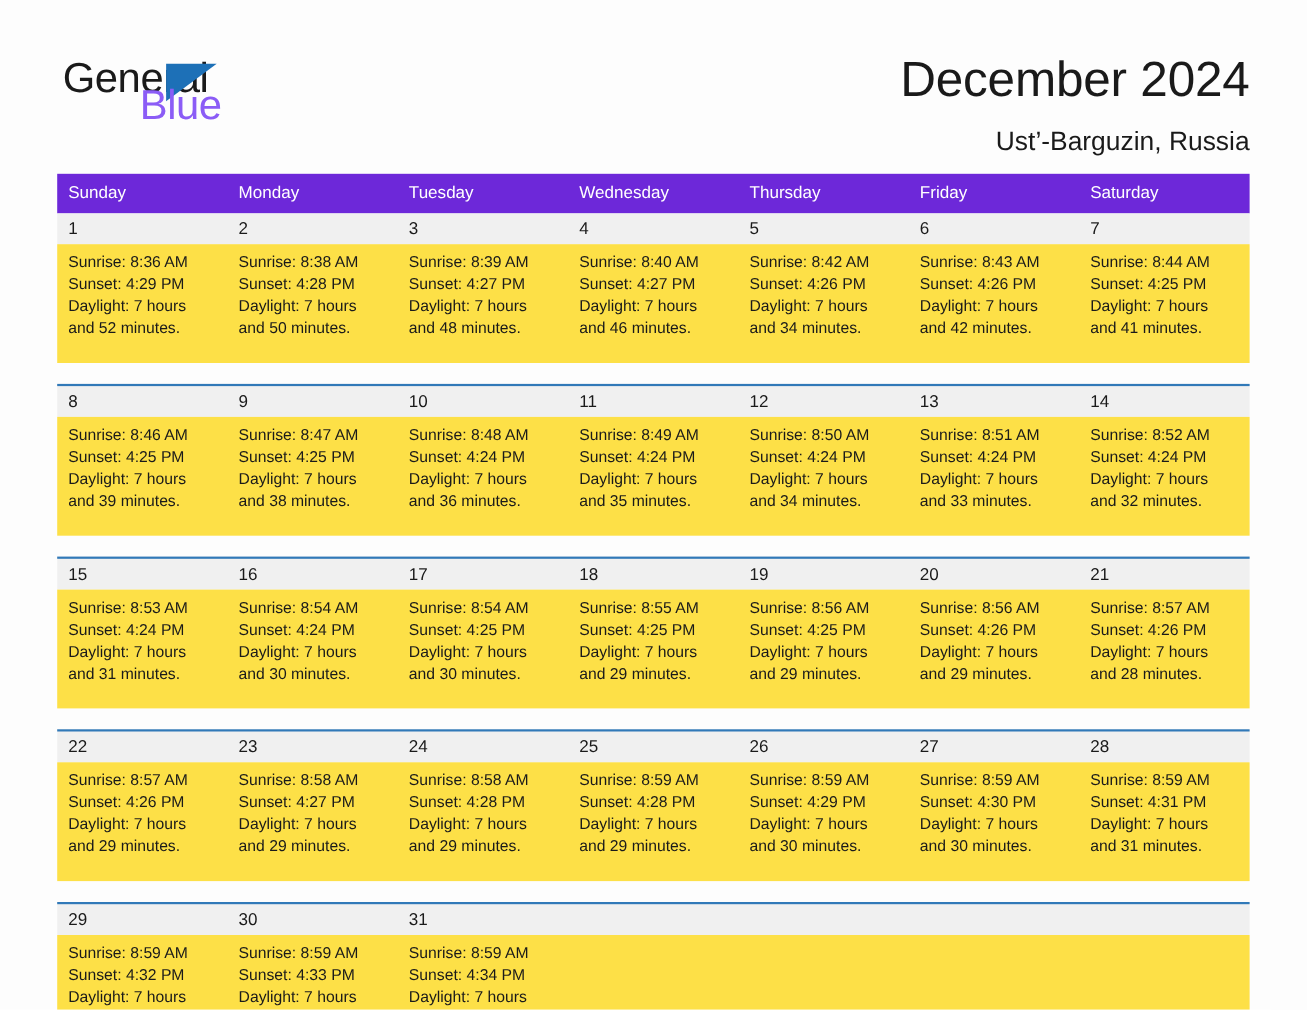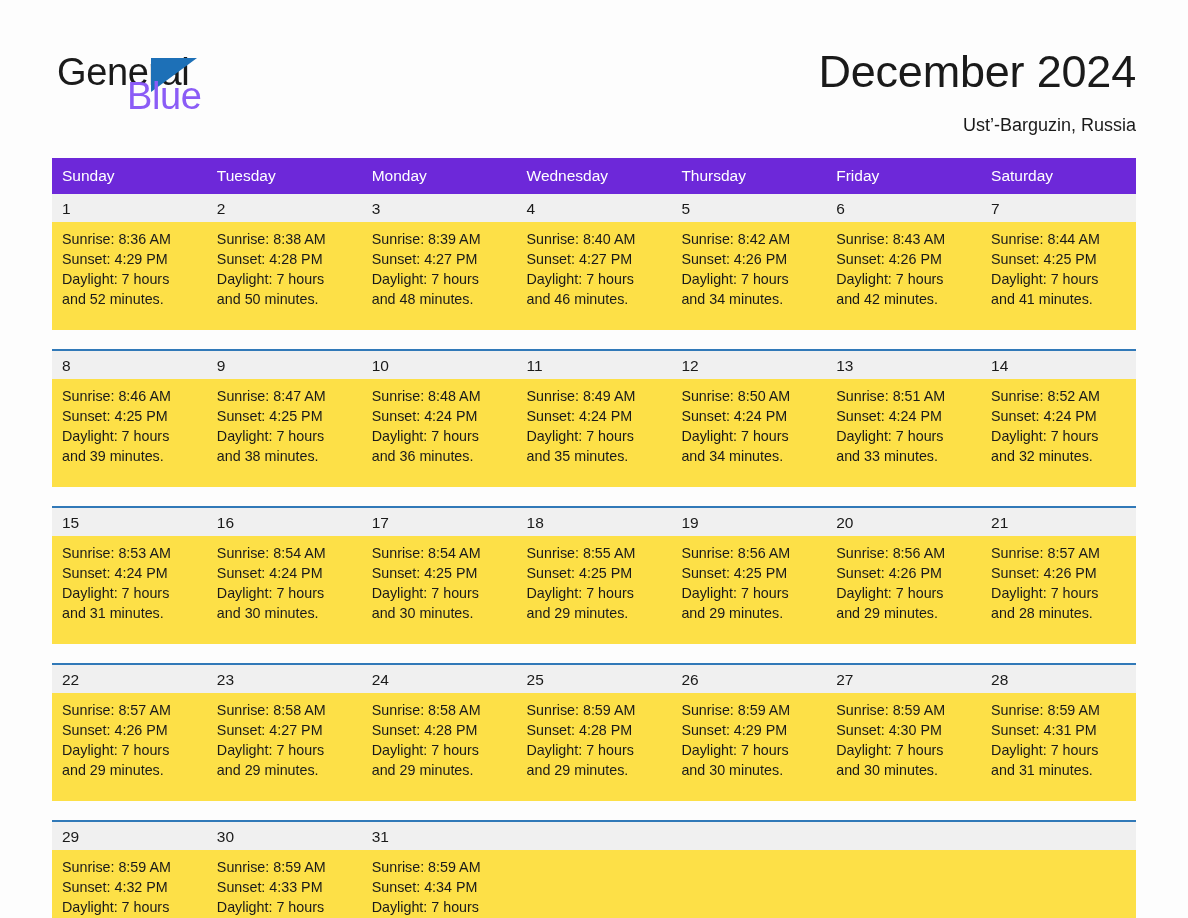--- a/index.html
+++ b/index.html
@@ -68,21 +68,21 @@
     font-size: 45px;
     color: #1a1a1a;
     text-align: right;
     white-space: nowrap;
     letter-spacing: -0.2px;
   }
   .subtitle {
     position: absolute;
     right: 52px;
     top: 115px;
-    font-size: 18px;
+    font-size: 24px;
     color: #1a1a1a;
     text-align: right;
     white-space: nowrap;
   }
 
   
   .calendar {
     position: absolute;
     left: 52px;
     top: 158px;
@@ -159,22 +159,22 @@
     </div>
 
     <div class="title">December 2024</div>
     <div class="subtitle">Ust’-Barguzin, Russia</div>
   </div>
 
   <div class="calendar">
 
     <div class="cal-row cal-head">
       <div class="cell">Sunday</div>
+      <div class="cell">Monday</div>
       <div class="cell">Tuesday</div>
-      <div class="cell">Monday</div>
       <div class="cell">Wednesday</div>
       <div class="cell">Thursday</div>
       <div class="cell">Friday</div>
       <div class="cell">Saturday</div>
     </div>
 
     <div id="weeks-container">
         <div class="week">
           <div class="daterow">
             <div class="cell">1</div>

